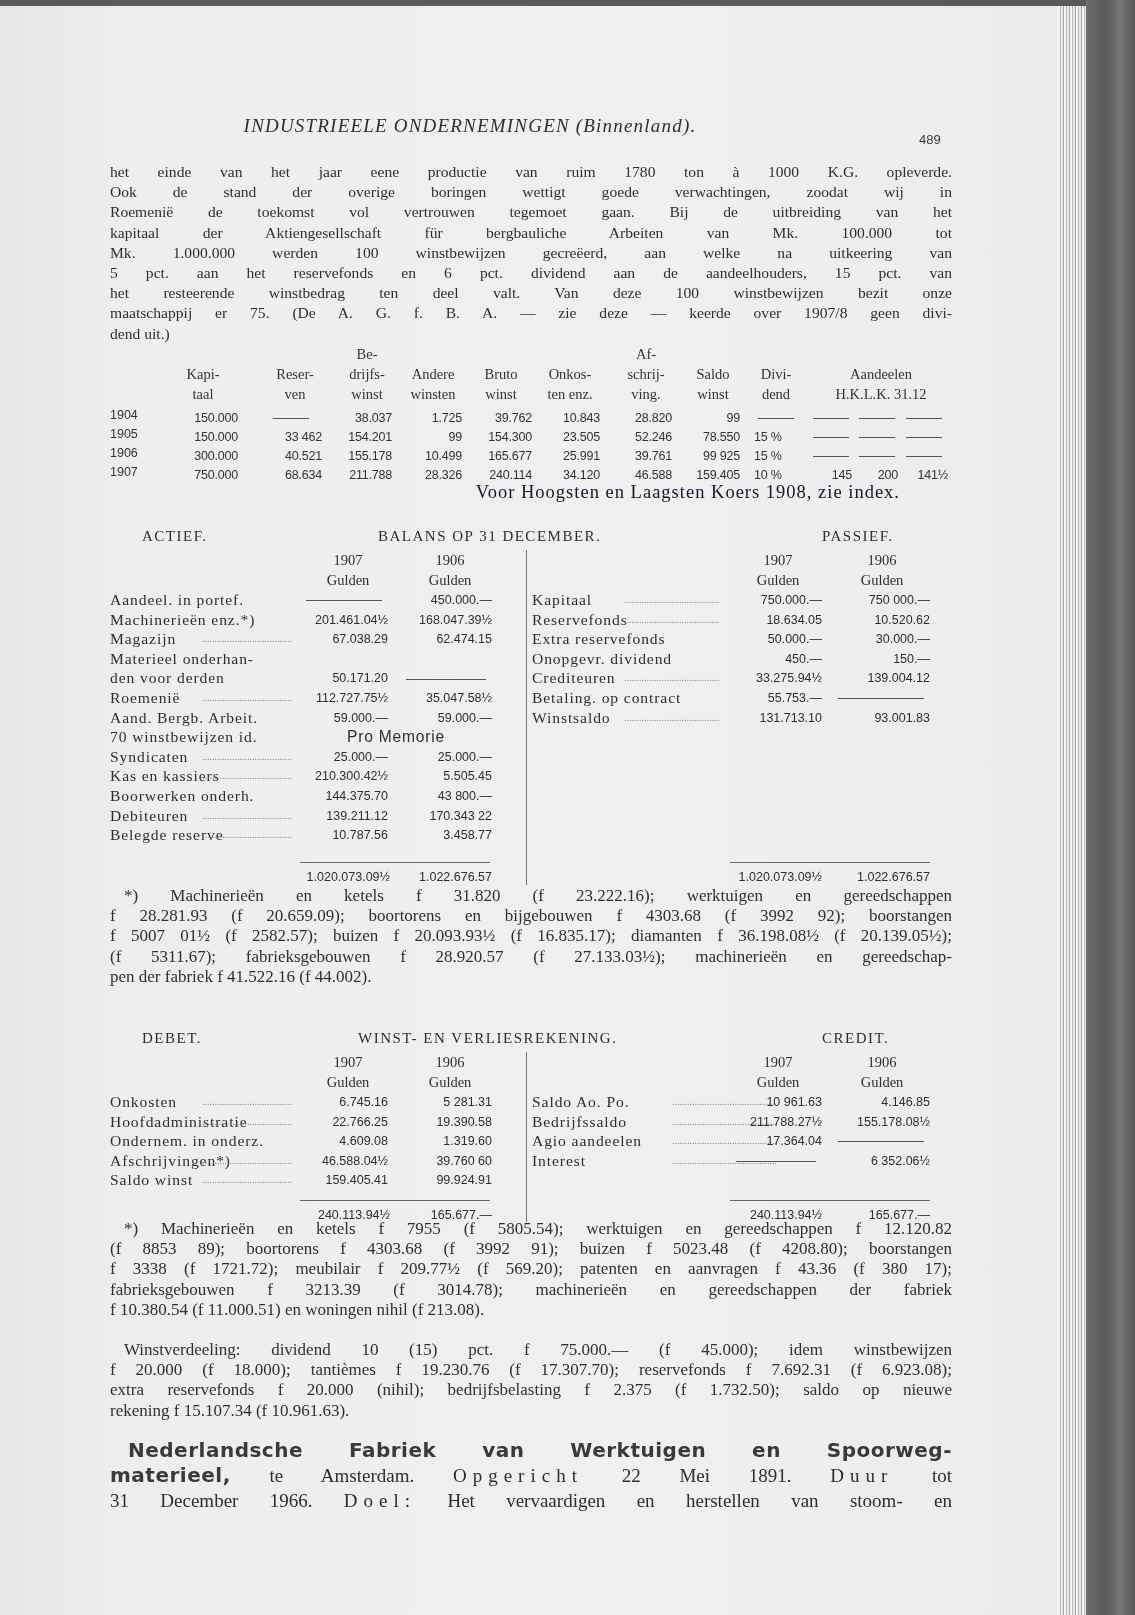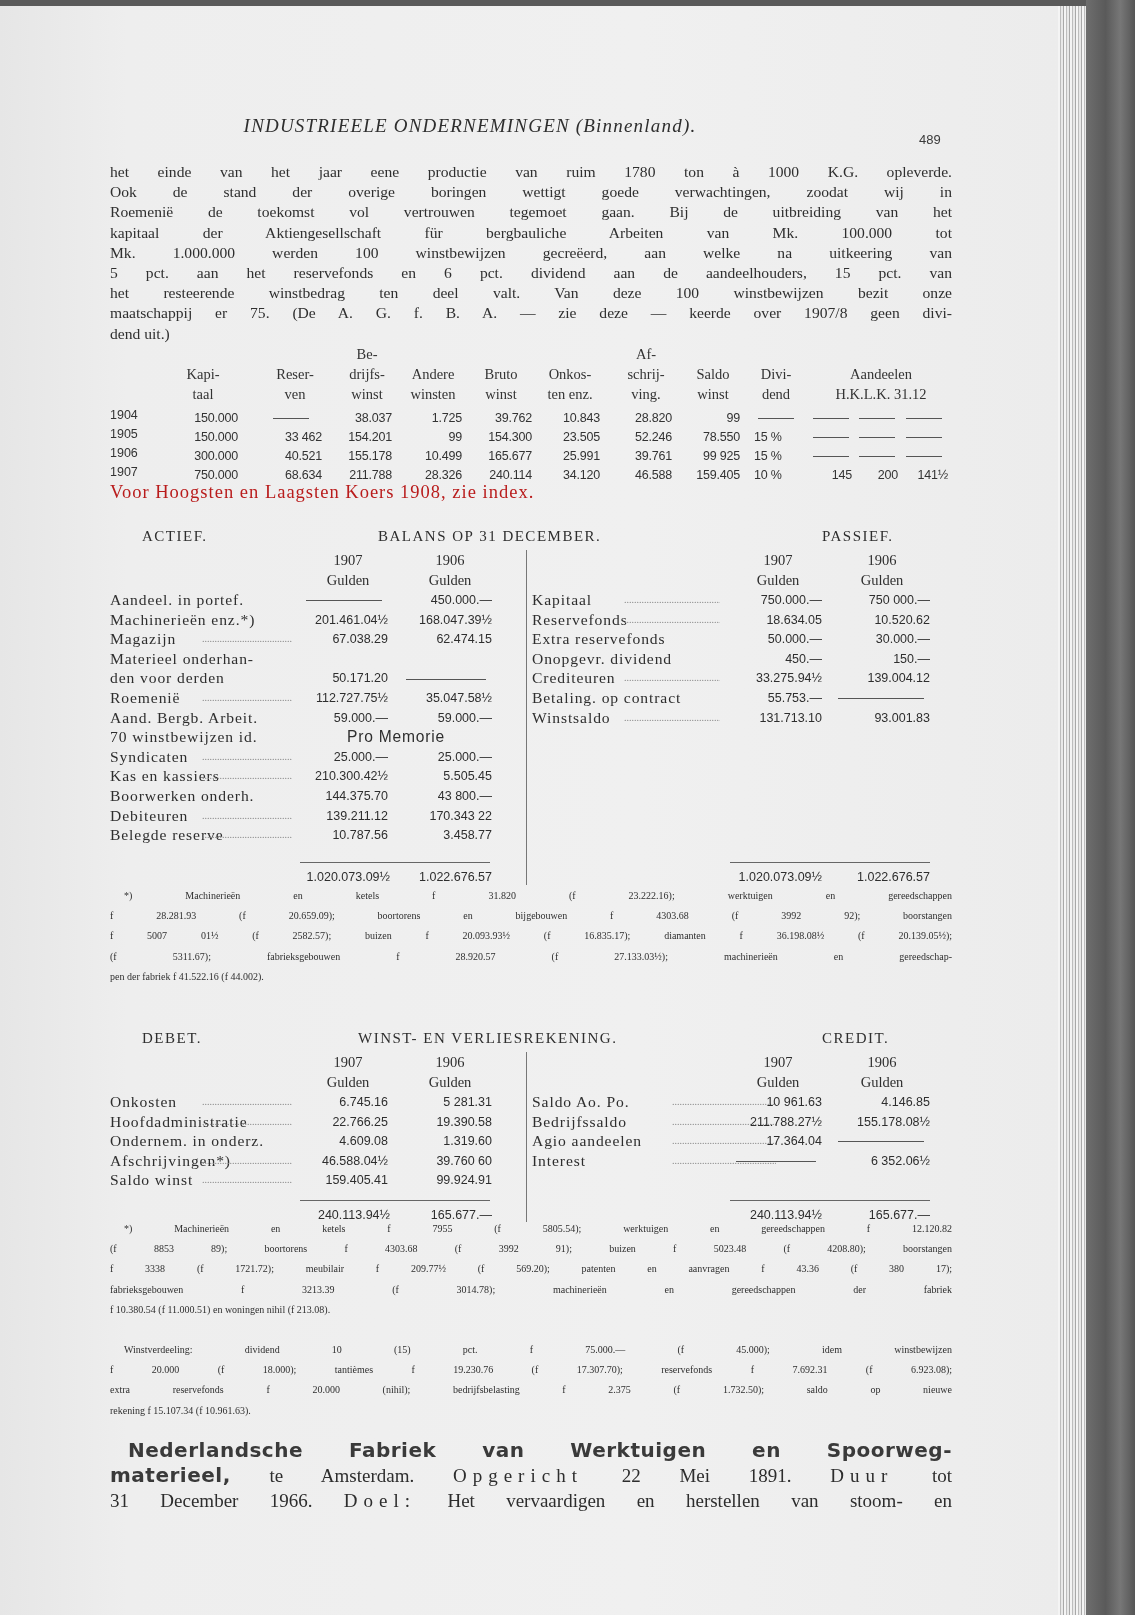--- a/index.html
+++ b/index.html
@@ -34,35 +34,35 @@
   }
   .para .line { display: block; text-align: justify; text-align-last: justify; white-space: nowrap; }
   .para .line.last { text-align-last: left; }
 
   
   .stats { position: absolute; left: 110px; top: 344px; width: 842px; font-size: 14.5px; color: #333; }
   .stats .hdr { position: absolute; text-align: center; line-height: 20px; }
   .stats .cell { position: absolute; text-align: right; line-height: 20px; font-family: "Liberation Sans Narrow", "Liberation Sans", sans-serif; font-size: 12.5px; letter-spacing: -0.2px; }
   .stats .yr { position: absolute; left: 0; font-family: "Liberation Sans", sans-serif; font-size: 12.5px; }
   .dash { display: inline-block; width: 36px; border-top: 1px solid #555; vertical-align: middle; }
-  .koers-note { position: absolute; left: 110px; top: 482px; width: 790px; text-align: left; font-size: 18.5px; letter-spacing: 1px; color: #b91c1c; }
+  .koers-note { position: absolute; left: 110px; top: 482px; width: 790px; text-align: right; font-size: 18.5px; letter-spacing: 1px; color: #0f172a; }
 
   
   .ledger { position: absolute; left: 110px; width: 842px; font-size: 15.6px; color: #2e2e2e; }
   .ledger .title { position: absolute; letter-spacing: 1.5px; font-size: 15px; }
   .ledger .colhead { position: absolute; text-align: center; font-size: 14.5px; line-height: 20px; }
   .ledger .row { position: absolute; height: 20px; line-height: 20px; white-space: nowrap; }
   .ledger .lbl { position: absolute; left: 0; letter-spacing: 0.9px; }
   .ledger .num { position: absolute; text-align: right; font-family: "Liberation Sans", sans-serif; font-size: 12.5px; }
   .ledger .num.center { text-align: center; }
   .vline { position: absolute; width: 1px; background: #777; }
   .hline { position: absolute; height: 1px; background: #666; }
   .dots { color: #888; letter-spacing: 0; font-size: 10px; }
 
-  .footnote { position: absolute; left: 110px; width: 842px; font-size: 10px; line-height: 20.2px; color: #2f2f2f; }
+  .footnote { position: absolute; left: 110px; width: 842px; font-size: 17px; line-height: 20.2px; color: #2f2f2f; }
   .footnote .line { display: block; text-align: justify; text-align-last: justify; white-space: nowrap; }
   .footnote .line.last { text-align-last: left; }
 
   .company { position: absolute; left: 110px; top: 1438px; width: 842px; font-size: 19px; line-height: 25px; color: #2d2d2d; }
   .company .line { display: block; text-align: justify; text-align-last: justify; white-space: nowrap; }
   .company .bold { font-family: "DejaVu Sans", sans-serif; font-weight: bold; font-size: 20px; letter-spacing: 0.5px; color: #3a3a3a; }
   .spaced { letter-spacing: 6px; }
 </style>
 </head>
 <body>

